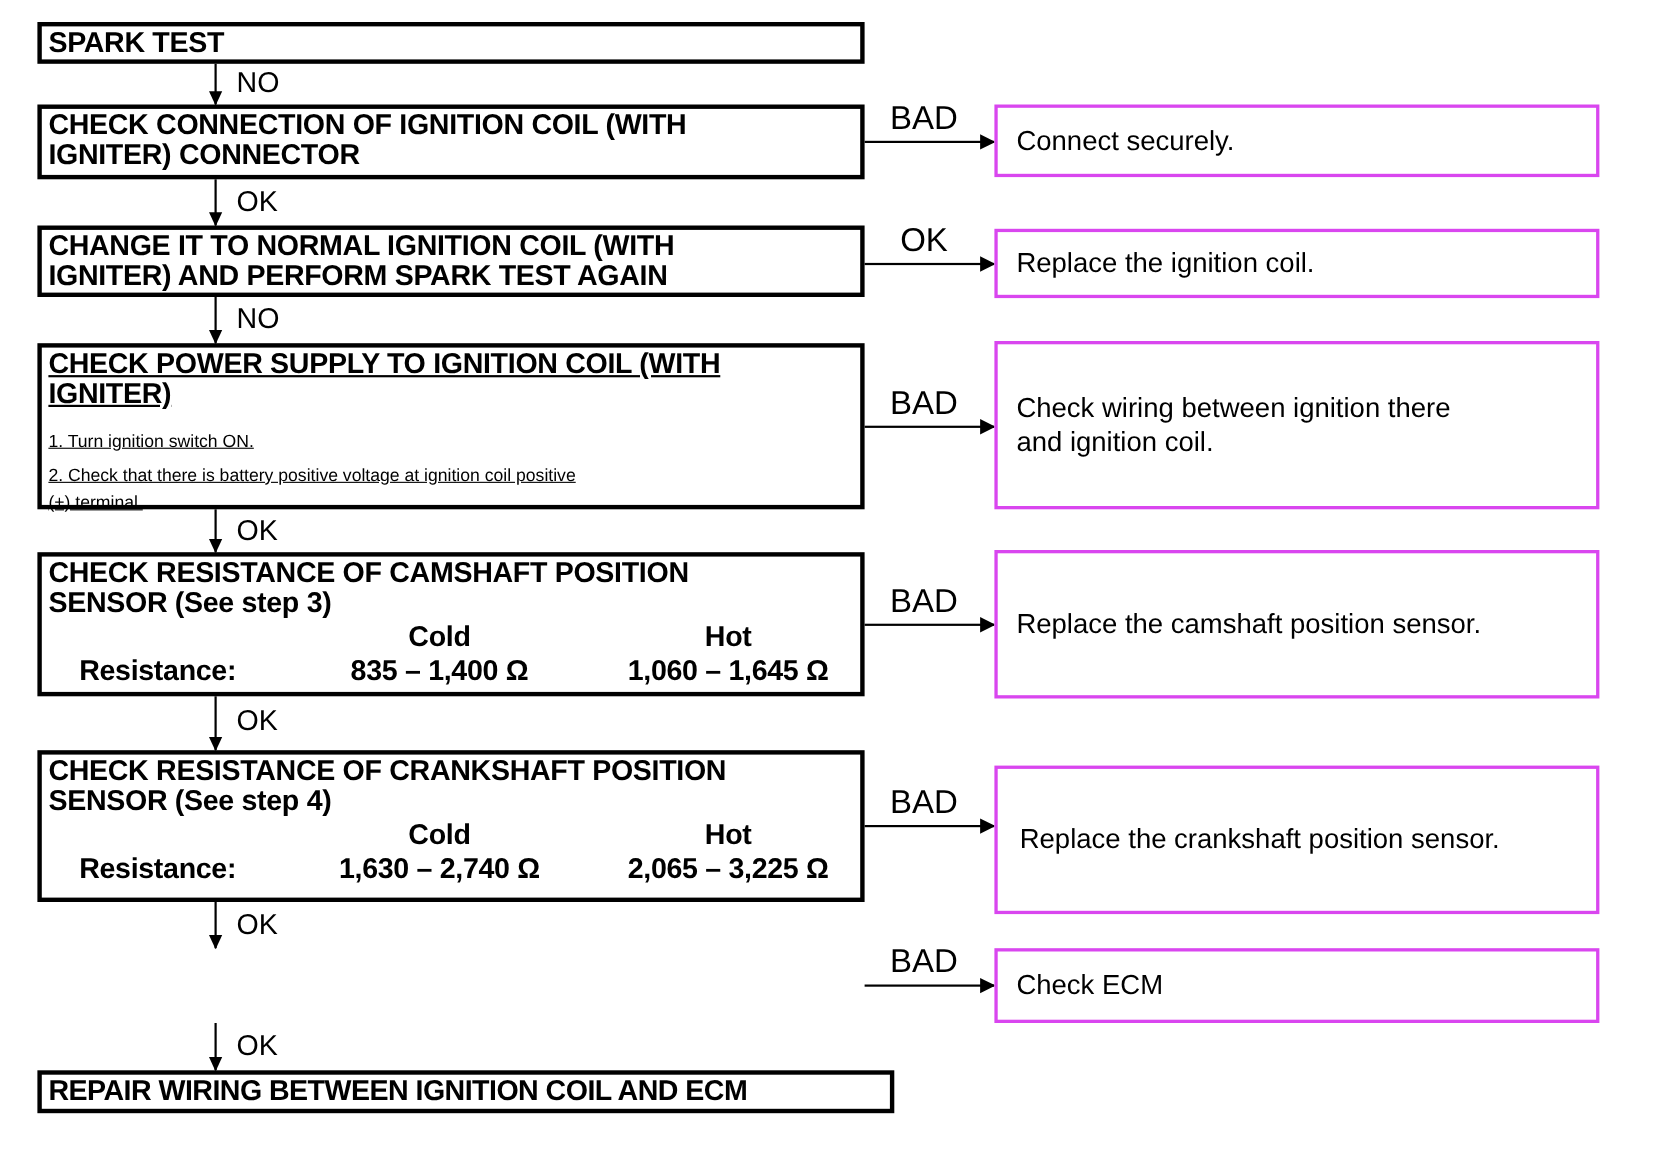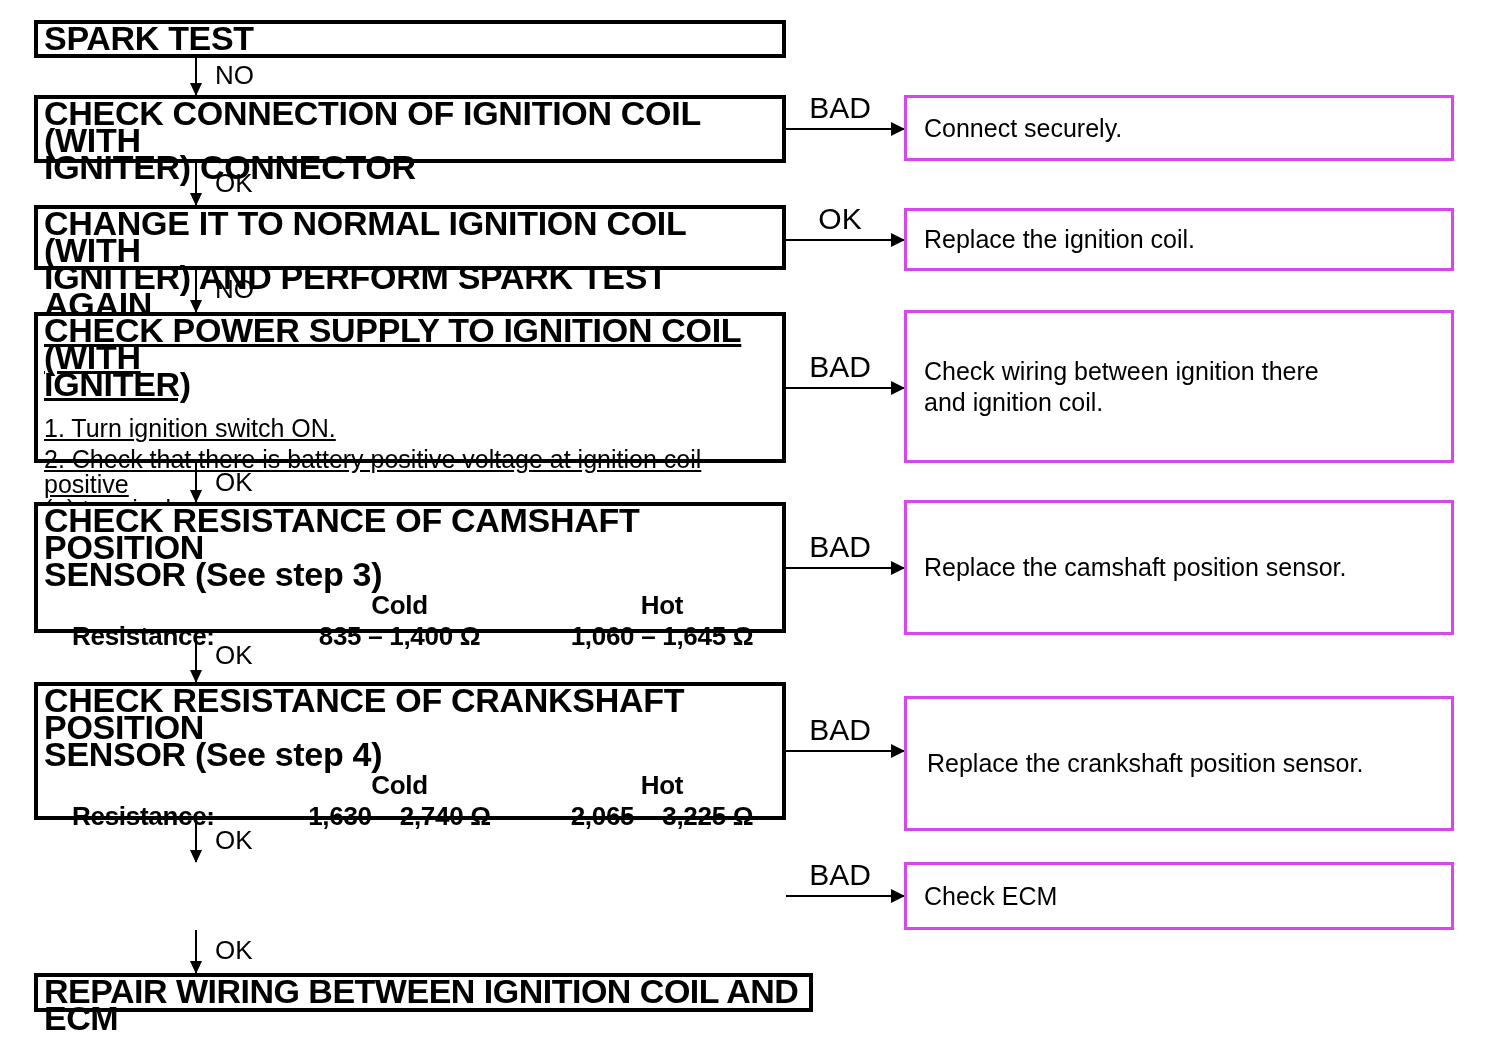--- a/index.html
+++ b/index.html
@@ -5,24 +5,24 @@
   html,body { margin:0; padding:0; background:#ffffff; }
   #canvas {
     position:relative; width:1504px; height:1048px; background:#ffffff;
     font-family:"Liberation Sans", sans-serif; color:#000;
   }
   .node {
     position:absolute; box-sizing:border-box; background:#fff;
     border:4px solid #000; left:34px; width:752px; padding:1px 6px 1px 6px;
   }
   .node-title {
-    font-weight:bold; font-size:34px; line-height:27px; letter-spacing:-0.3px;
+    font-weight:bold; font-size:26px; line-height:27px; letter-spacing:-0.3px;
     white-space:pre-line;
   }
-  .node-steps { font-size:25px; line-height:25px; margin-top:18px; }
+  .node-steps { font-size:16px; line-height:25px; margin-top:18px; }
   .step { white-space:pre-line; margin-top:6px; }
   .res-table { font-size:26px; font-weight:bold; letter-spacing:-0.3px; margin-top:2px; }
   .res-row { display:flex; align-items:center;margin-left:28px; }
   .res-spacer, .res-label { width:200px; flex:0 0 auto; }
   .res-col-cold { width:255px; flex:0 0 auto; text-align:center; }
   .res-col-hot  { width:270px; flex:0 0 auto; text-align:center; }
   .action-box {
     position:absolute; box-sizing:border-box; background:#fff;
     border:3px solid #d946ef; left:904px; width:550px;
     display:flex; align-items:center; padding-left:17px;

